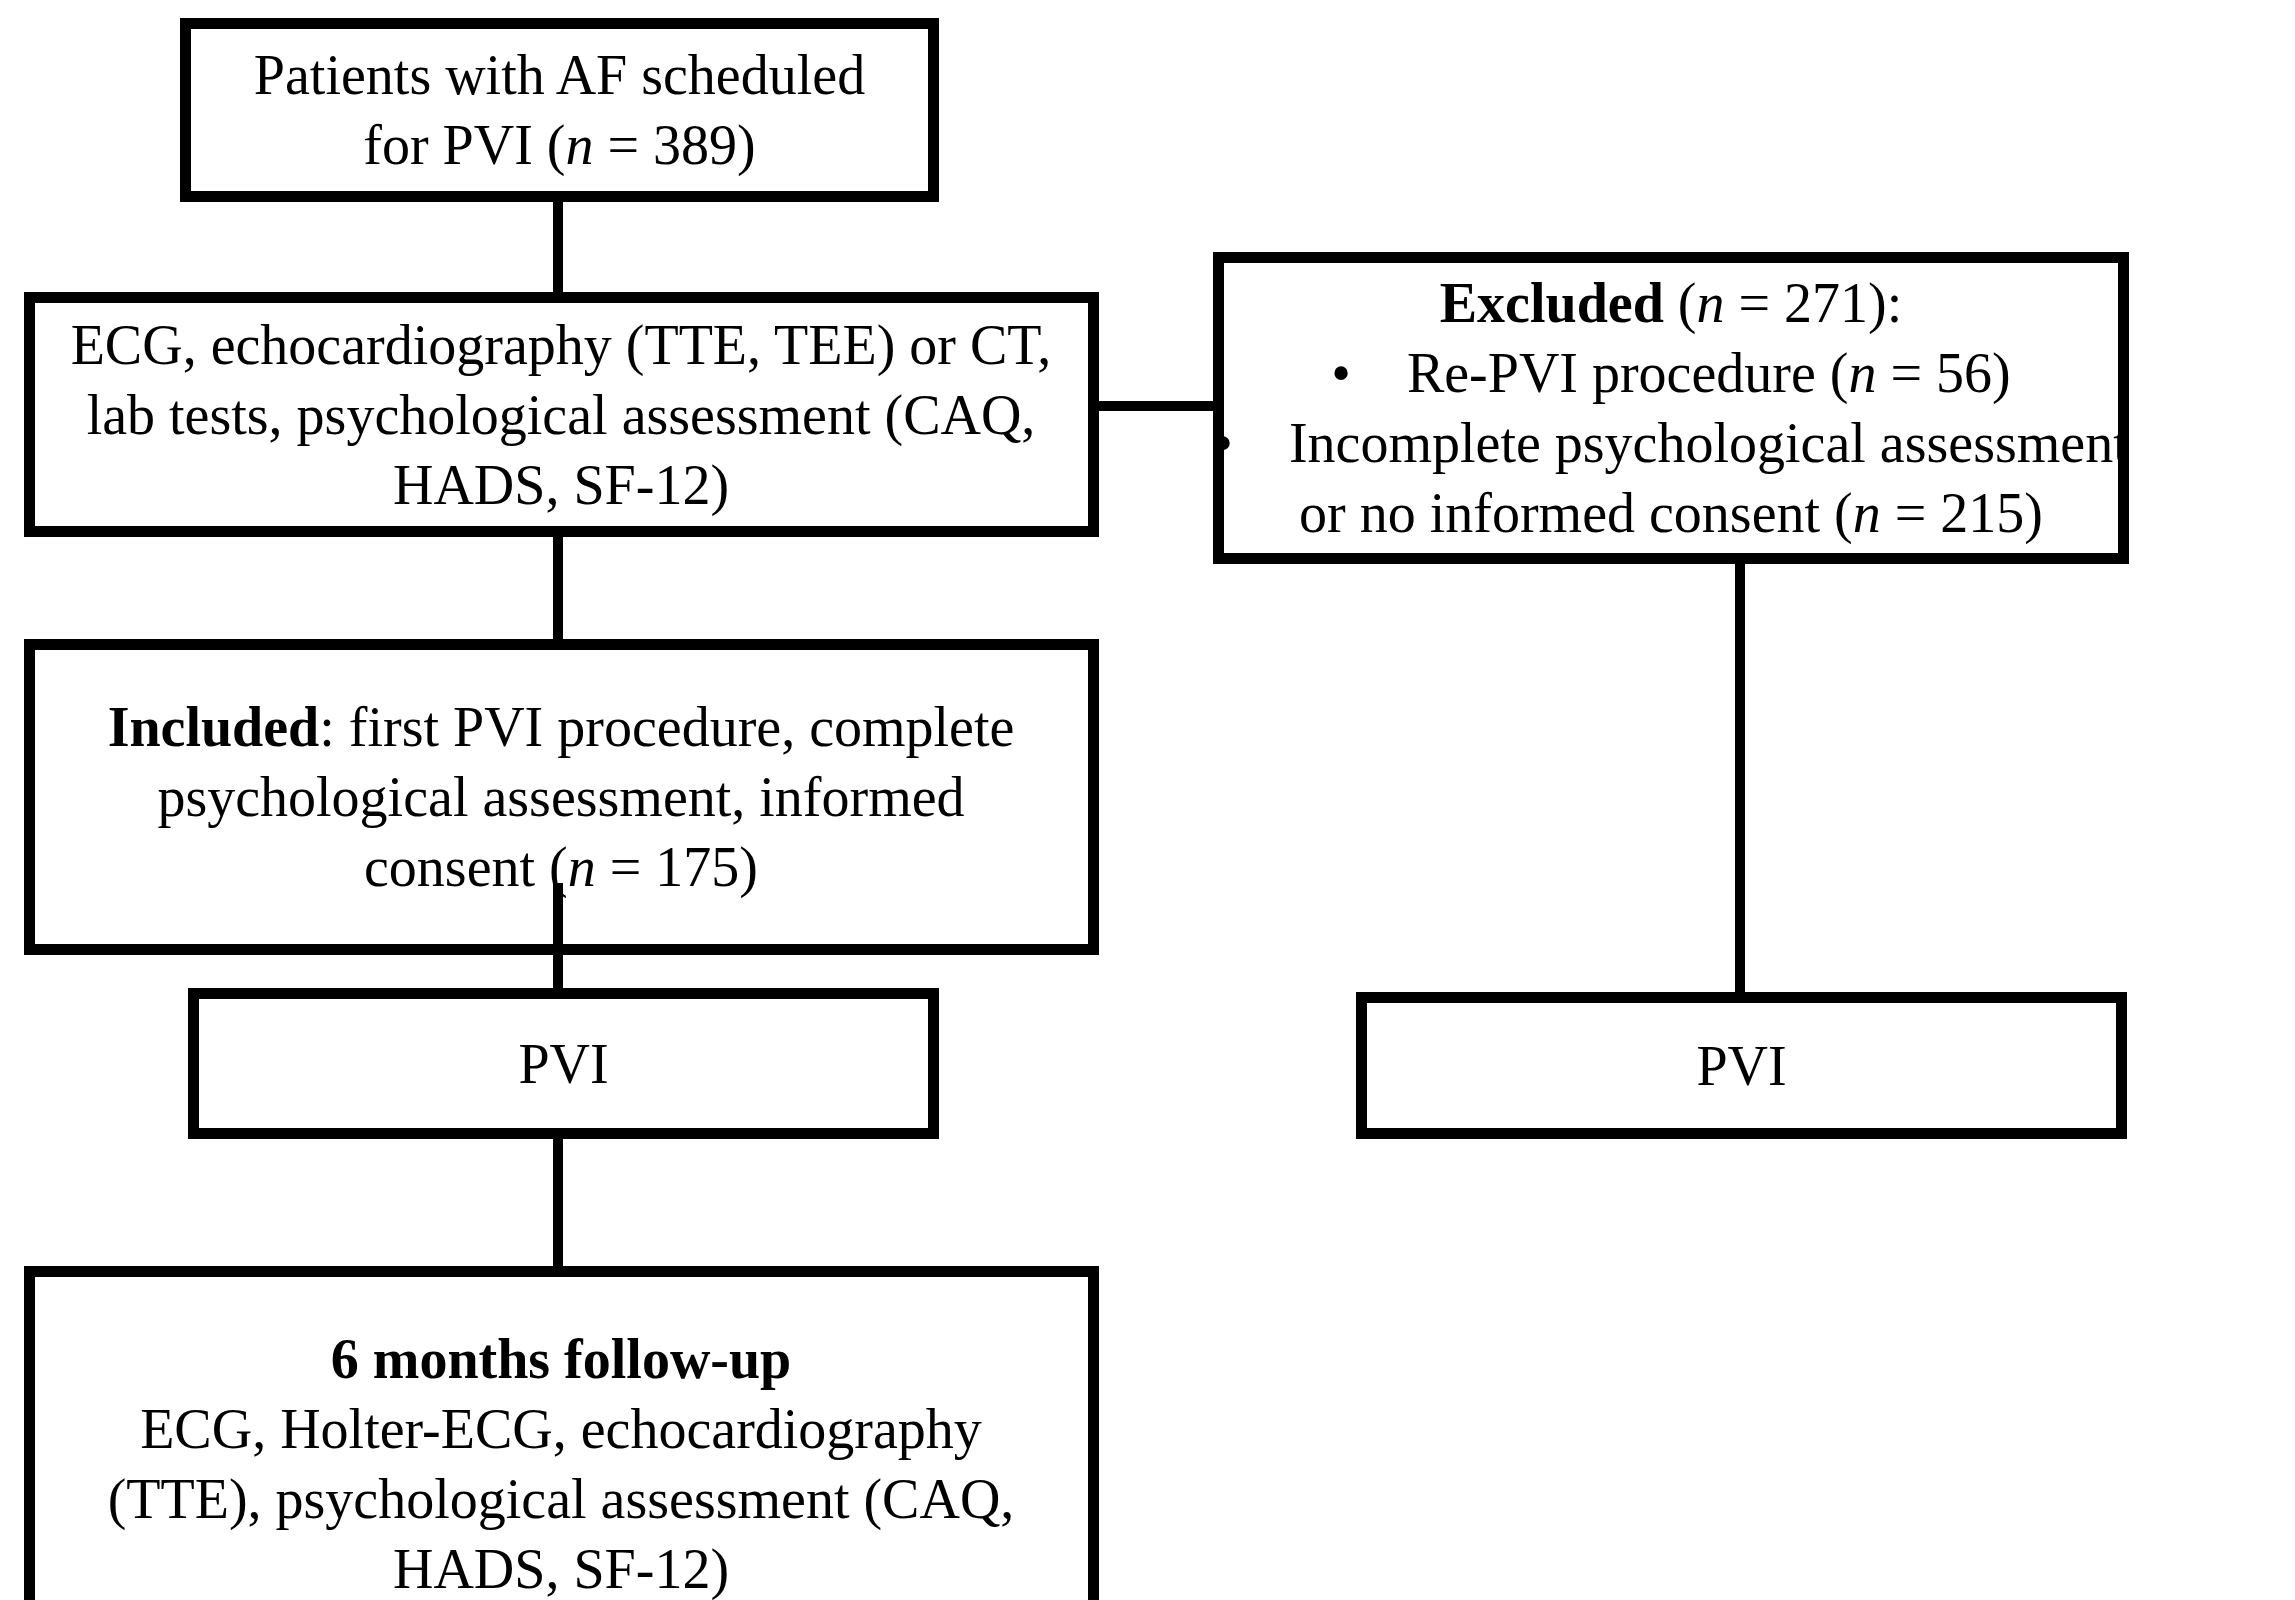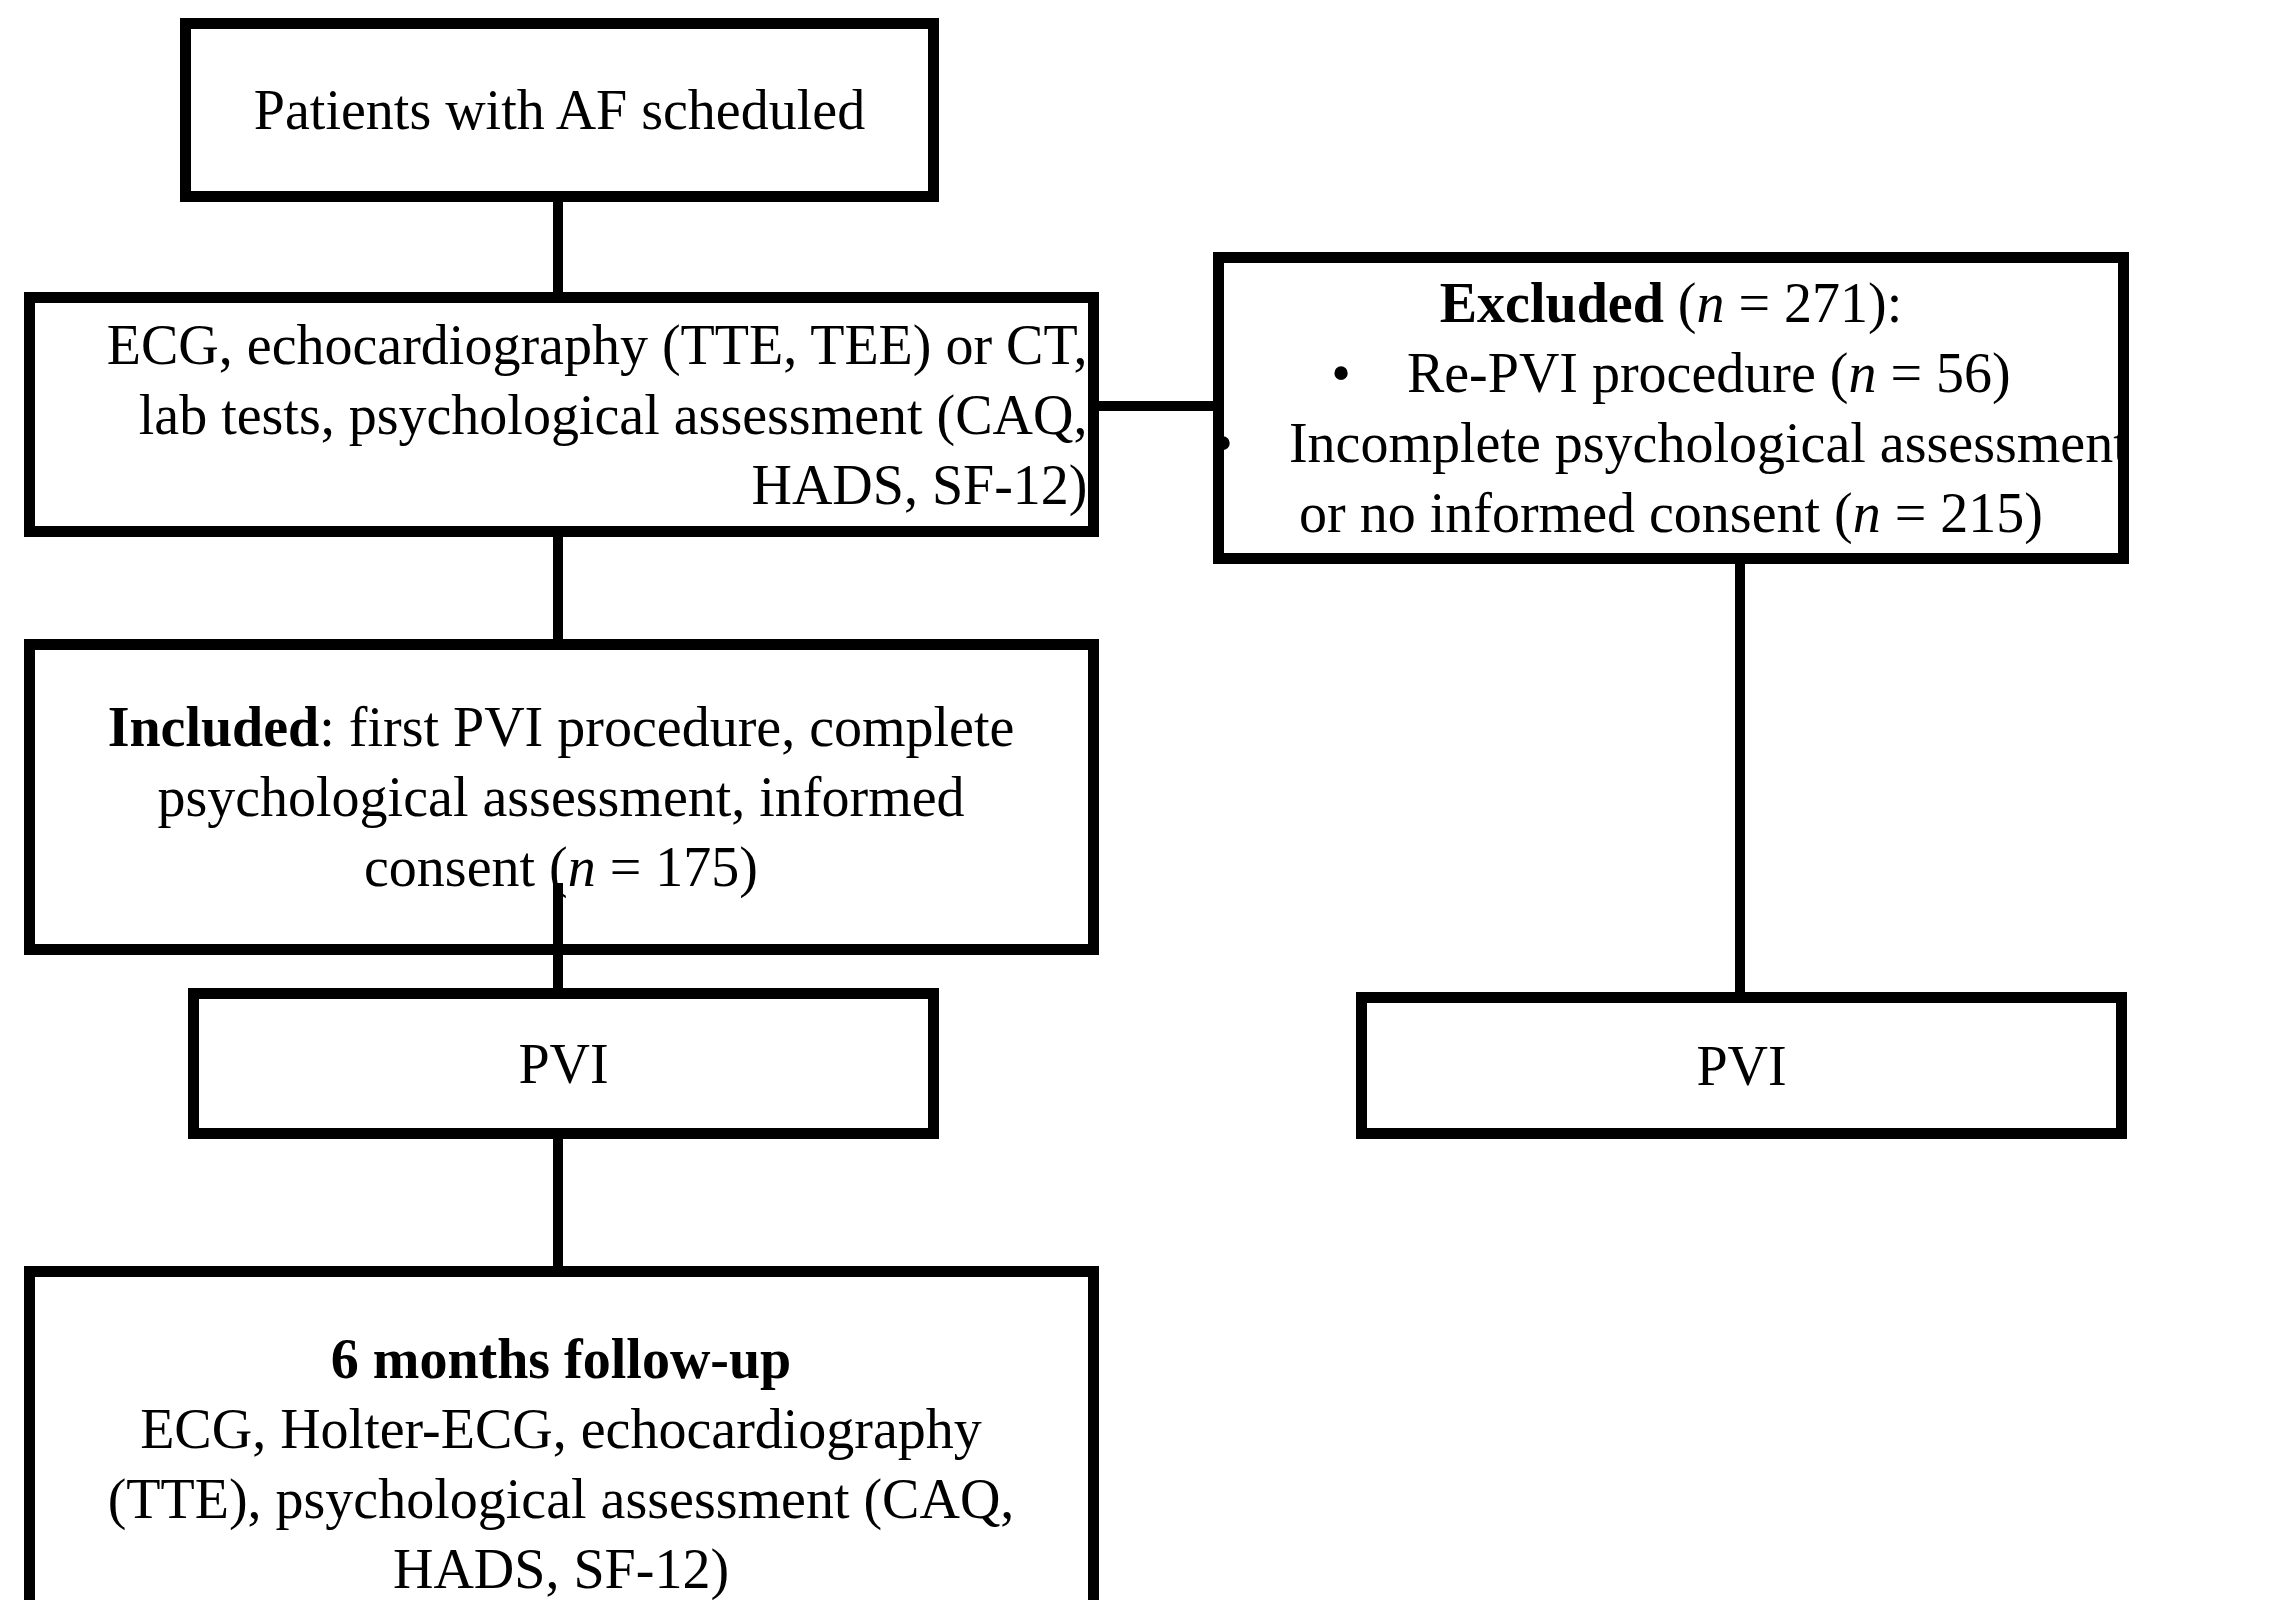--- a/index.html
+++ b/index.html
@@ -39,21 +39,21 @@
     background: #000000;
   }
   .hline {
     position: absolute;
     height: 10.3px;
     background: #000000;
   }
 
   
   #box-patients    { left: 180px;  top: 18.4px;   width: 759px; height: 184px; }
-  #box-diagnostics { left: 23.5px;   top: 292px;  width: 1075px; height: 245px; align-items: flex-end; }
+  #box-diagnostics { left: 23.5px;   top: 292px;  width: 1075px; height: 245px; }
   #box-excluded    { left: 1213px; top: 252px;  width: 916px; height: 312px; }
   #box-included    { left: 23.5px;   top: 639px;  width: 1075px; height: 316px; }
   #box-pvi-left    { left: 188px;  top: 988px; width: 751px; height: 151px; }
   #box-pvi-right   { left: 1356px; top: 992px; width: 771px; height: 147px; }
   #box-followup    { left: 23.5px;   top: 1266px; width: 1075px; height: 396px; }
 
   
   #edge-patients-diagnostics { left: 553px;  top: 197px;  height: 99px; }
   #edge-diagnostics-included { left: 553px;  top: 532px;  height: 112px; }
   #edge-included-pvi         { left: 553px;  top: 883px; height: 110px; }
@@ -61,20 +61,21 @@
   #edge-excluded-pvi         { left: 1735px; top: 560px;  height: 437px; }
   #edge-diagnostics-excluded { left: 1094px; top: 401px;  width: 123px;  }
 </style>
 </head>
 <body>
 
 <div id="figure">
 
   <div class="box" id="box-patients">
     <div class="line"><span>Patients with AF scheduled</span></div>
+    <div class="line"><span>for PVI (</span><span class="seg-i">n</span><span> = 389)</span></div>
   </div>
 
   <div class="box" id="box-diagnostics">
     <div class="line"><span>ECG, echocardiography (TTE, TEE) or CT,</span></div>
     <div class="line"><span>lab tests, psychological assessment (CAQ,</span></div>
     <div class="line"><span>HADS, SF-12)</span></div>
   </div>
 
   <div class="box" id="box-excluded">
     <div class="line"><span class="seg-b">Excluded</span><span> (</span><span class="seg-i">n</span><span> = 271):</span></div>

